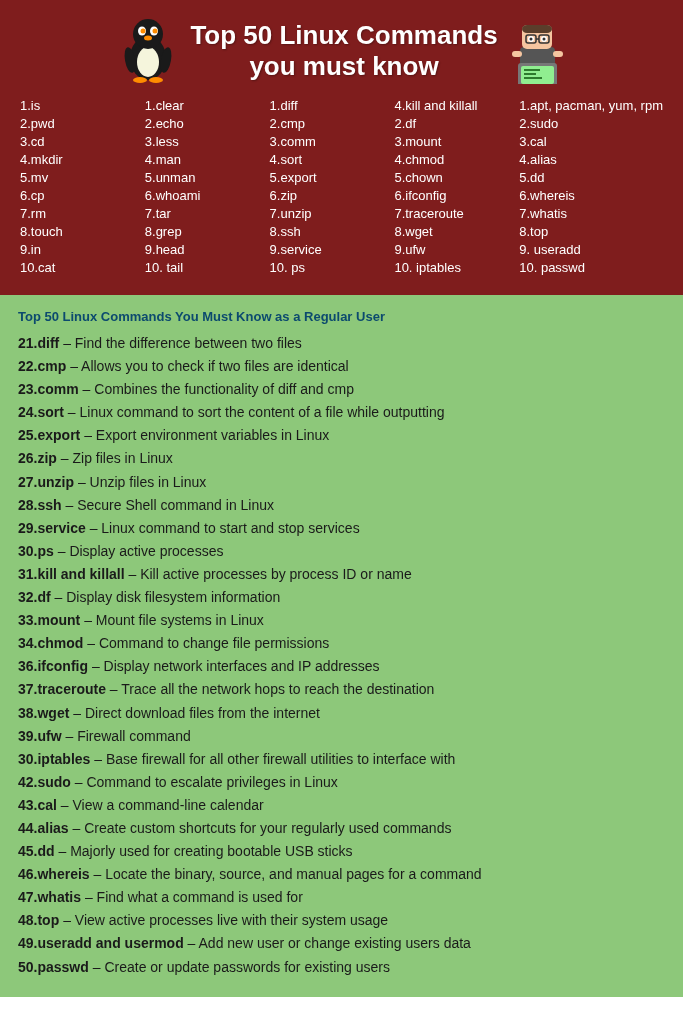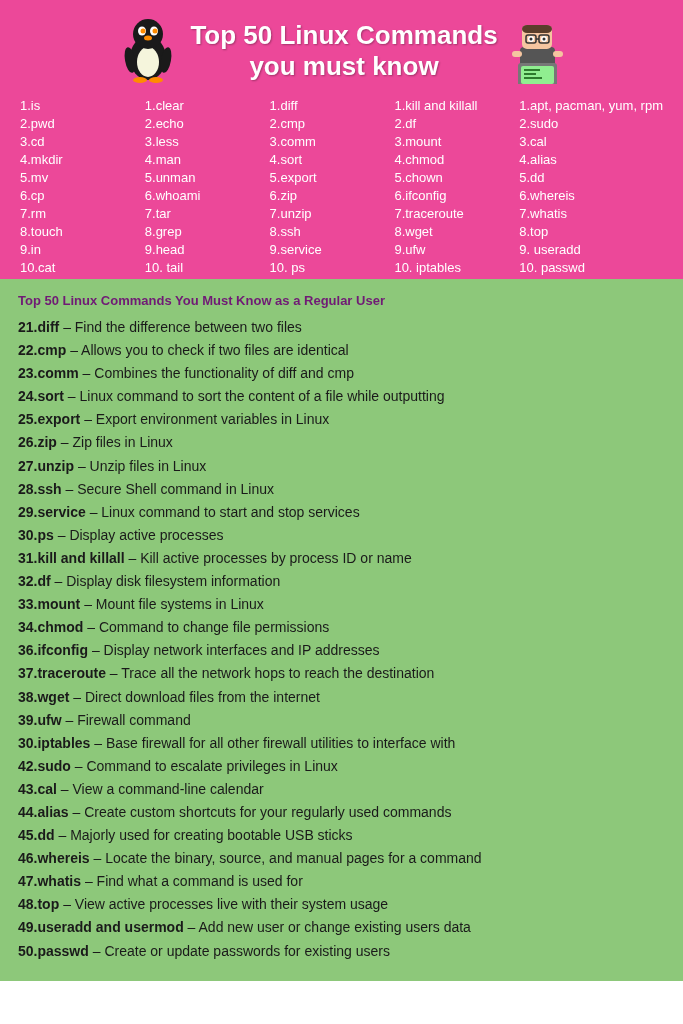--- a/index.html
+++ b/index.html
@@ -4,23 +4,23 @@
   <style>
     * { margin: 0; padding: 0; box-sizing: border-box; }
     body {
       width: 683px;
       font-family: Arial, sans-serif;
       background: #fff;
     }
 
     
     .top-section {
-      background-color: #ec4899;
+      background-color: #7f1d1d;
       color: #fff;
-      padding: 16px 20px 4px 20px;
+      padding: 16px 20px 20px 20px;
     }
 
     .header-row {
       display: flex;
       align-items: center;
       justify-content: center;
       gap: 12px;
       margin-bottom: 12px;
     }
 
@@ -70,21 +70,21 @@
 
     
     .bottom-section {
       background-color: #8dc87a;
       padding: 14px 18px 18px 18px;
     }
 
     .bottom-title {
       font-size: 13px;
       font-weight: 700;
-      color: #701a75;
+      color: #0c4a6e;
       margin-bottom: 8px;
     }
 
     .cmd-list {
       list-style: none;
       font-size: 14px;
       color: #1a1a1a;
       line-height: 1.65;
     }
 
@@ -191,21 +191,21 @@
       <span class="cmd-item">3.comm</span>
       <span class="cmd-item">4.sort</span>
       <span class="cmd-item">5.export</span>
       <span class="cmd-item">6.zip</span>
       <span class="cmd-item">7.unzip</span>
       <span class="cmd-item">8.ssh</span>
       <span class="cmd-item">9.service</span>
       <span class="cmd-item">10. ps</span>
     </div>
     <div class="commands-col">
-      <span class="cmd-item">1.kill and killall</span>
+      <span class="cmd-item">4.kill and killall</span>
       <span class="cmd-item">2.df</span>
       <span class="cmd-item">3.mount</span>
       <span class="cmd-item">4.chmod</span>
       <span class="cmd-item">5.chown</span>
       <span class="cmd-item">6.ifconfig</span>
       <span class="cmd-item">7.traceroute</span>
       <span class="cmd-item">8.wget</span>
       <span class="cmd-item">9.ufw</span>
       <span class="cmd-item">10. iptables</span>
     </div>

